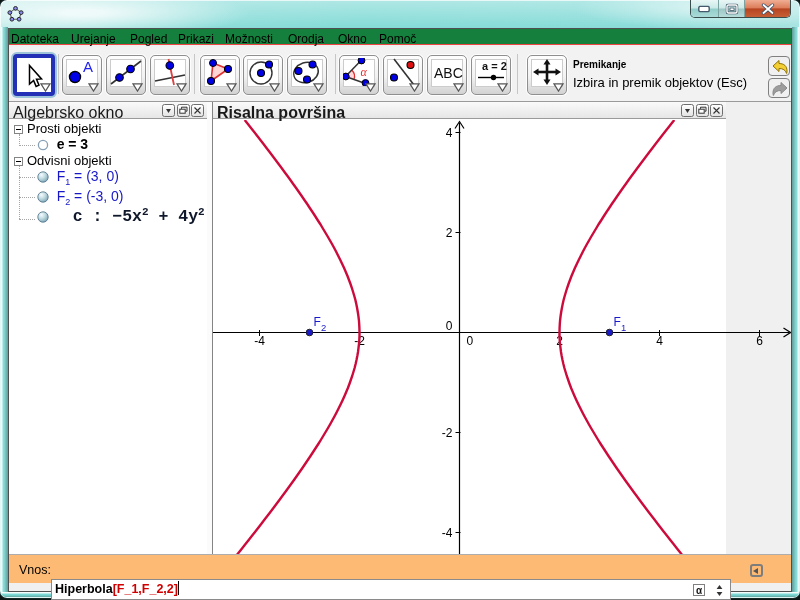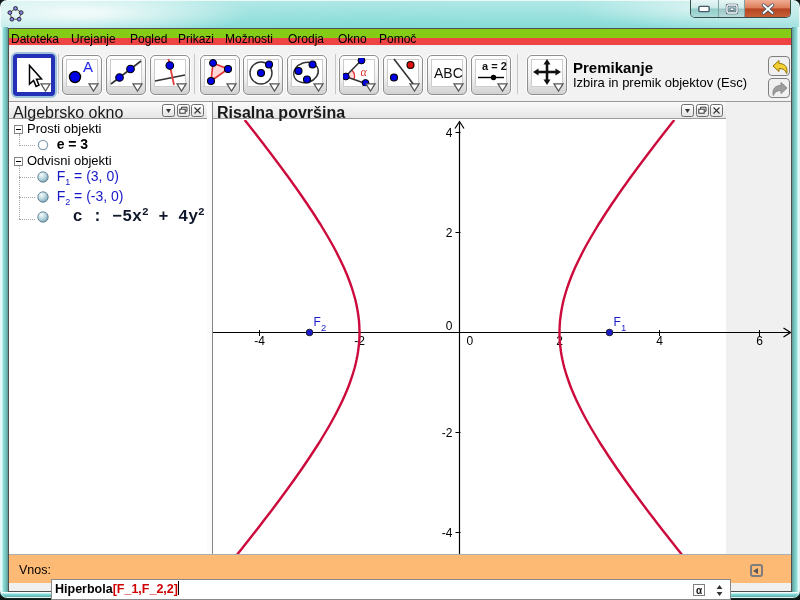--- a/index.html
+++ b/index.html
@@ -32,36 +32,36 @@
 #ttext { position:absolute; left:30px; top:7px; font-size:12px; color:#101010;margin-top:44px; }
 #winbtns { position:absolute; left:690px; top:0; width:101px; height:18px;
   border-radius:0 0 5px 5px; border:1px solid #3a4d4d; border-top:none;
   box-shadow: inset 0 0 0 1px rgba(255,255,255,0.6); overflow:hidden; display:flex; }
 .wb { height:100%; position:relative; }
 #wb-min  { width:28px; background:linear-gradient(180deg,#e8f7f6 0%,#cbeae8 45%,#92cECA 55%,#abdbd8 100%); border-right:1px solid #7ba3a1;}
 #wb-max  { width:27px; background:linear-gradient(180deg,#e9f7f6 0%,#cdeae8 45%,#9ec7c5 55%,#b7dcda 100%); border-right:1px solid #7ba3a1;}
 #wb-close{ width:45px; background:linear-gradient(180deg,#f0ae94 0%,#dd7f5c 45%,#b64521 53%,#c65f36 100%);}
 .wb svg { position:absolute; left:50%; top:50%; transform:translate(-50%,-50%); }
 
-#menubar { position:absolute; left:0; top:0; width:100%; height:16px; background:#84cc16; border-bottom:7px solid #ef4444; }
+#menubar { position:absolute; left:0; top:0; width:100%; height:16px; background:#15803d; border-bottom:1px solid #ef4444; }
 #menubar span { position:absolute; top:3px; font-size:12px; color:#000; }
 
 #toolbar { position:absolute; left:0; top:18px; width:100%; height:55px; background:#f2f2f2; border-bottom:1px solid #9a9a9a; }
 .tsep { position:absolute; top:7px; width:1px; height:40px; background:#c6c6c6; }
 .tbtn { position:absolute; top:8px; width:40px; height:40px; border:1px solid #8f8f8f; border-radius:5px;
   background:linear-gradient(180deg,#fefefe 0%,#f2f2f2 55%,#d2d2d2 100%);
   box-shadow: 0 0 0 1px rgba(255,255,255,0.8); }
 .tbtn .ic { position:absolute; left:3px; top:3px; width:32px; height:28px; background:#fff; border:1px solid #ccc; }
 .tbtn svg.icon { position:absolute; left:3px; top:2px; }
 .tbtn svg.dd { position:absolute; right:2px; bottom:2px; }
 #tb1 { left:4px; top:7px; width:42px; height:42px; border:4px solid #2431b6; border-radius:4px;
   background:#fff; box-shadow: 0 0 0 2px #9fc4da; }
 #tb1 svg.icon { left:4px; top:4px; }
 #tb1 svg.dd { right:0; bottom:0; }
-#premik1 { position:absolute; left:564px; top:12px; font-size:15px; font-weight:bold; color:#000; }
+#premik1 { position:absolute; left:564px; top:12px; font-size:10px; font-weight:bold; color:#000; }
 #premik2 { position:absolute; left:564px; top:28px; font-size:13px; color:#000; }
 .ubtn { position:absolute; width:22px; height:20px; border:1px solid #808080; border-radius:4px; background:#f0f0f0; }
 #undo { left:759px; top:9px; }
 #redo { left:759px; top:31px; }
 .ubtn svg { position:absolute; left:2px; top:2px; }
 
 #algpanel { position:absolute; left:0px; top:73px; width:198px; height:460px; background:#fff; }
 #splitter { position:absolute; left:198px; top:73px; width:5px; height:460px; background:#fbfbfb; }
 #gfxpanel { position:absolute; left:203px; top:73px; width:514px; height:460px; background:#fff; border-left:1px solid #848484; }
 .phead { position:absolute; left:0; top:0; width:100%; height:17px; background:linear-gradient(180deg,#fafafa,#e6e6e6); border-bottom:1px solid #9a9a9a; }

